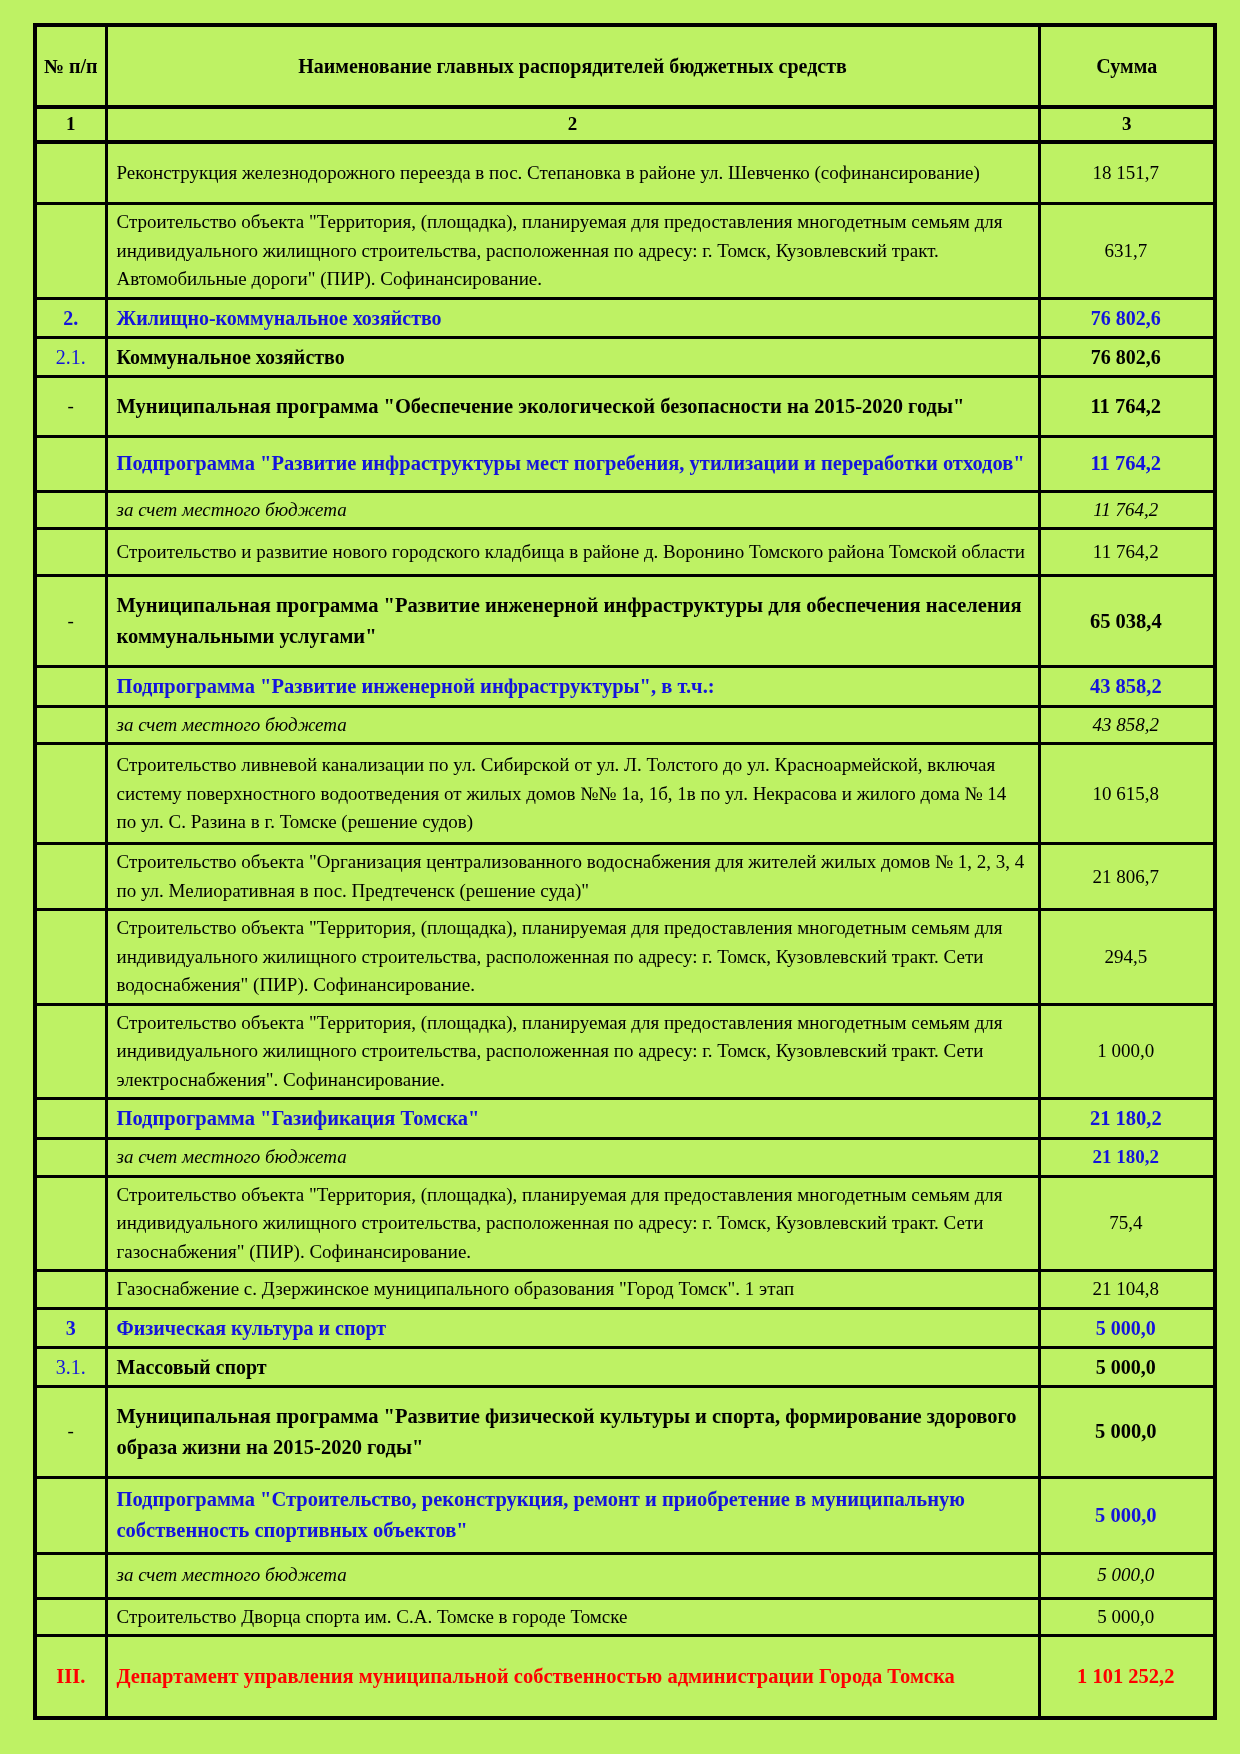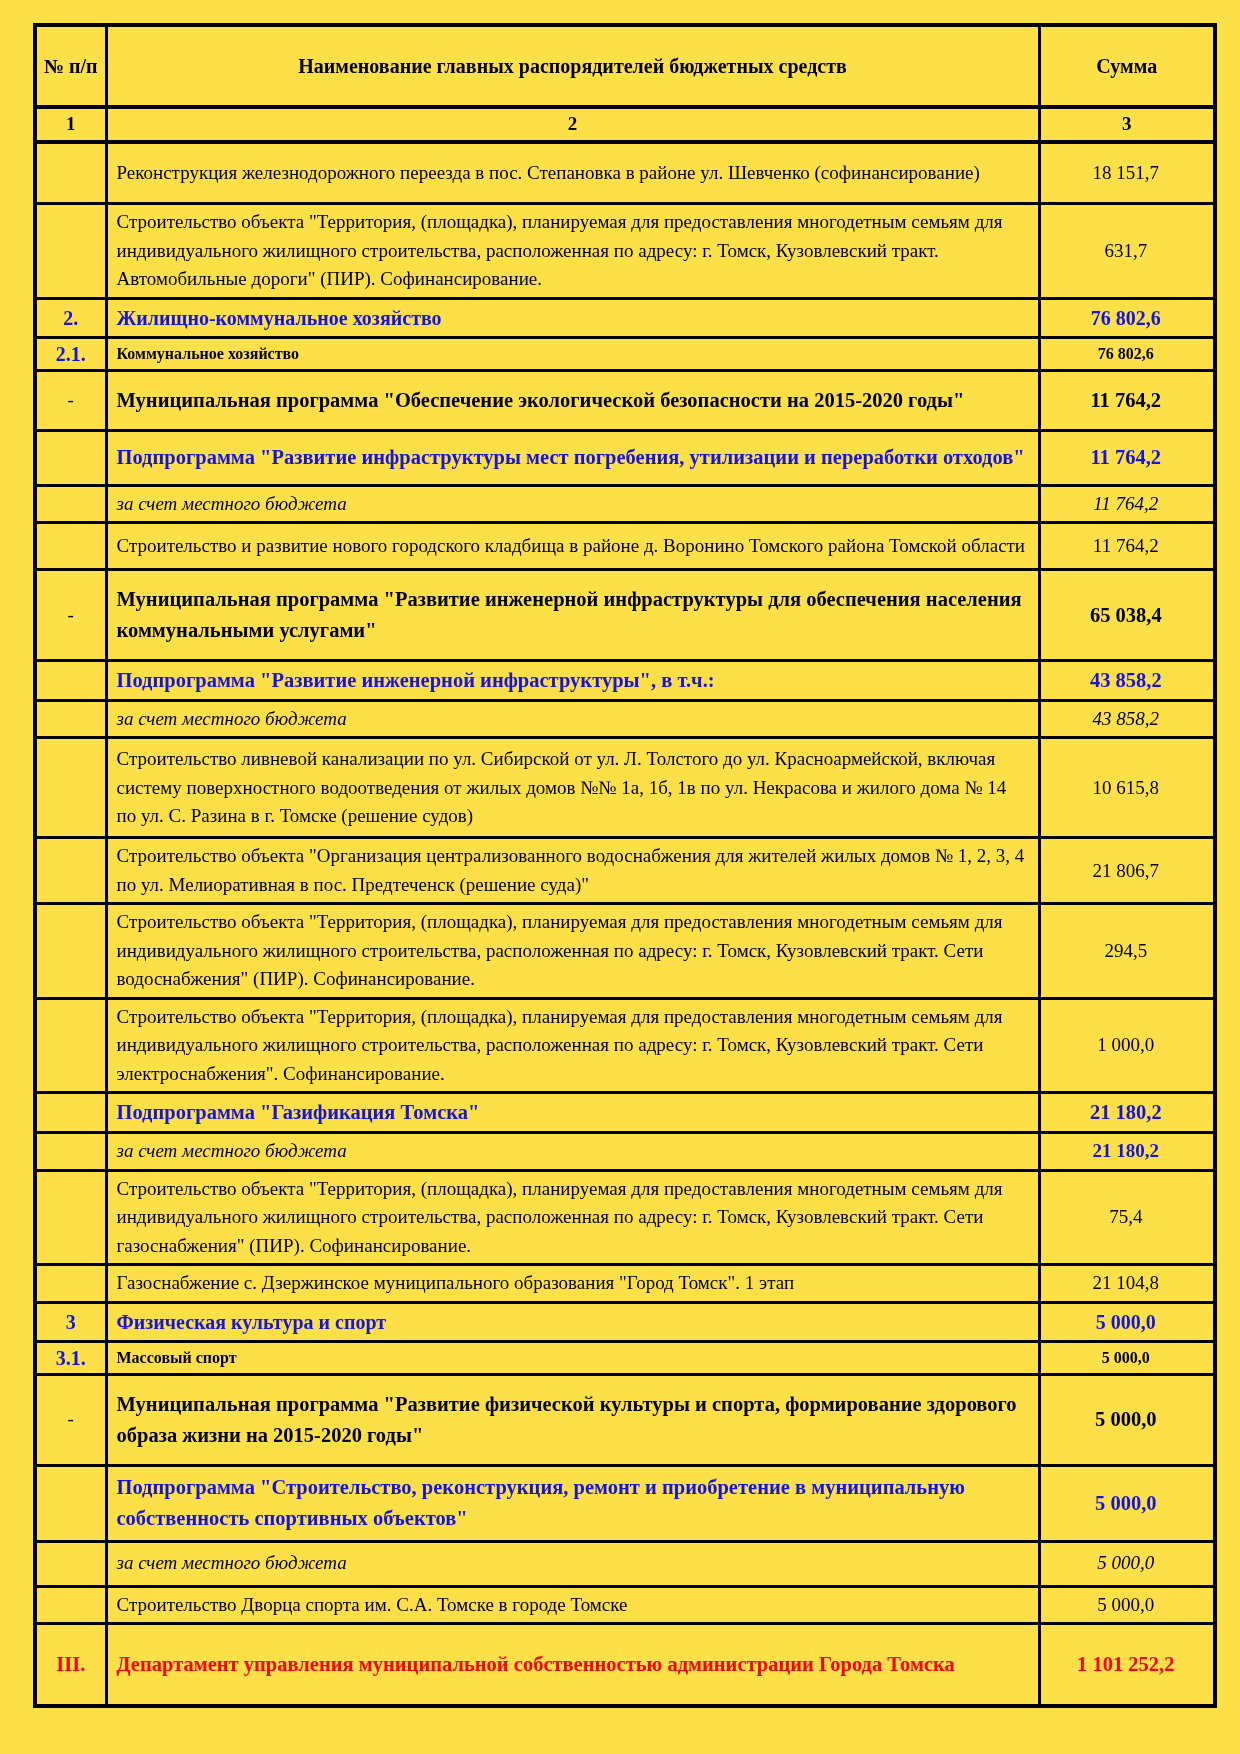--- a/index.html
+++ b/index.html
@@ -4,21 +4,21 @@
 <style>
   html, body {
     margin: 0;
     padding: 0;
     background: #ffffff;
     width: 1240px;
   }
   .page {
     width: 1240px;
     height: 1754px;
-    background: #fde047;
+    background: #bef264;
     box-sizing: border-box;
     padding: 23px 27px 0 33px;
     font-family: "Liberation Serif", "DejaVu Serif", serif;
     color: #000000;
   }
   table.budget {
     border-collapse: collapse;
     width: 1180px;
     table-layout: fixed;
     border: 4px solid #000000;
@@ -62,23 +62,23 @@
   tr.colnums td { font-weight: bold; text-align: center; }
 
   
   tr.r-normal td { font-weight: normal; }
   tr.r-normal td.num { font-weight: normal; }
 
   tr.r-section td.num,
   tr.r-section td.name,
   tr.r-section td.sum { color: var(--blue); font-weight: bold; font-size: 20px; }
 
-  tr.r-subsection td.num { color: var(--blue); font-weight: bold; font-size: 20px; }
+  tr.r-subsection td.num { color: var(--blue); font-weight: normal; font-size: 20px; }
   tr.r-subsection td.name,
-  tr.r-subsection td.sum { color: #000; font-weight: bold; font-size: 16px; }
+  tr.r-subsection td.sum { color: #000; font-weight: bold; font-size: 20px; }
 
   tr.r-program td.num { font-weight: normal; }
   tr.r-program td.name,
   tr.r-program td.sum { font-weight: bold; font-size: 20.5px; }
 
   tr.r-subprogram td.name,
   tr.r-subprogram td.sum { color: var(--blue); font-weight: bold; font-size: 20.5px; }
 
   tr.r-italic td.name,
   tr.r-italic td.sum { font-style: italic; font-weight: normal; }

